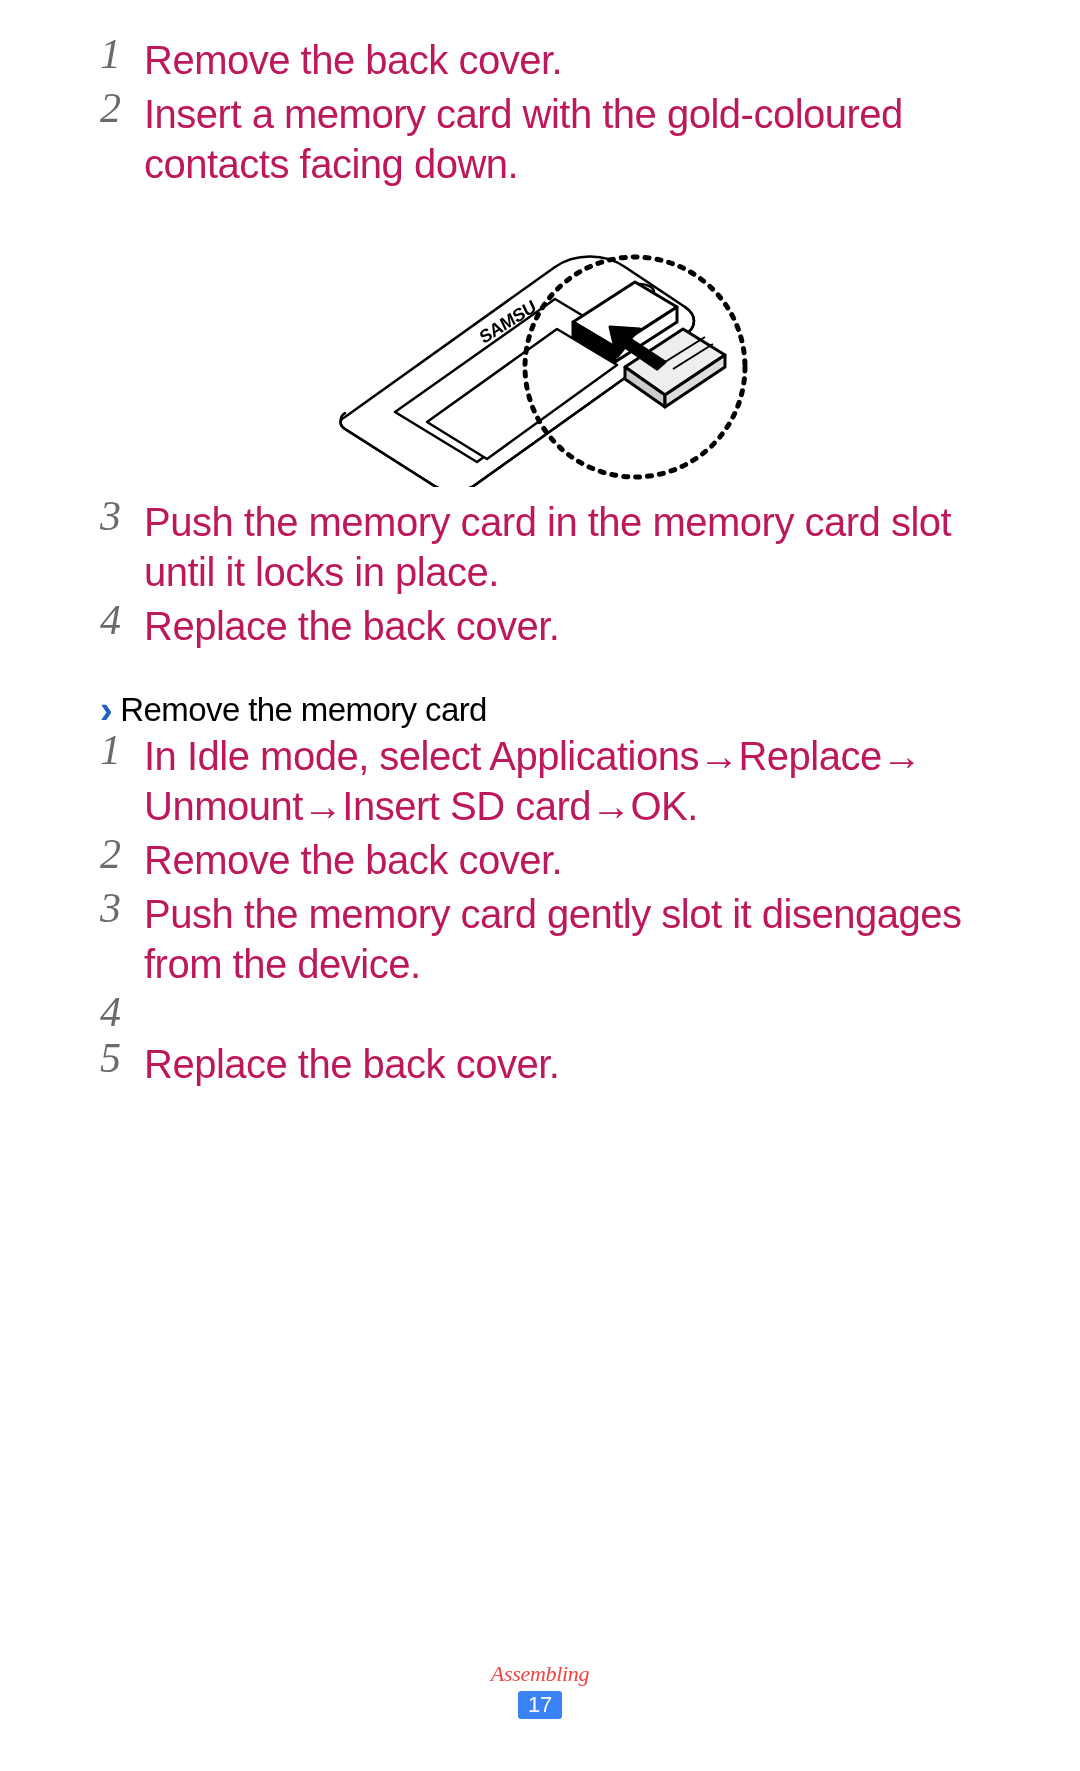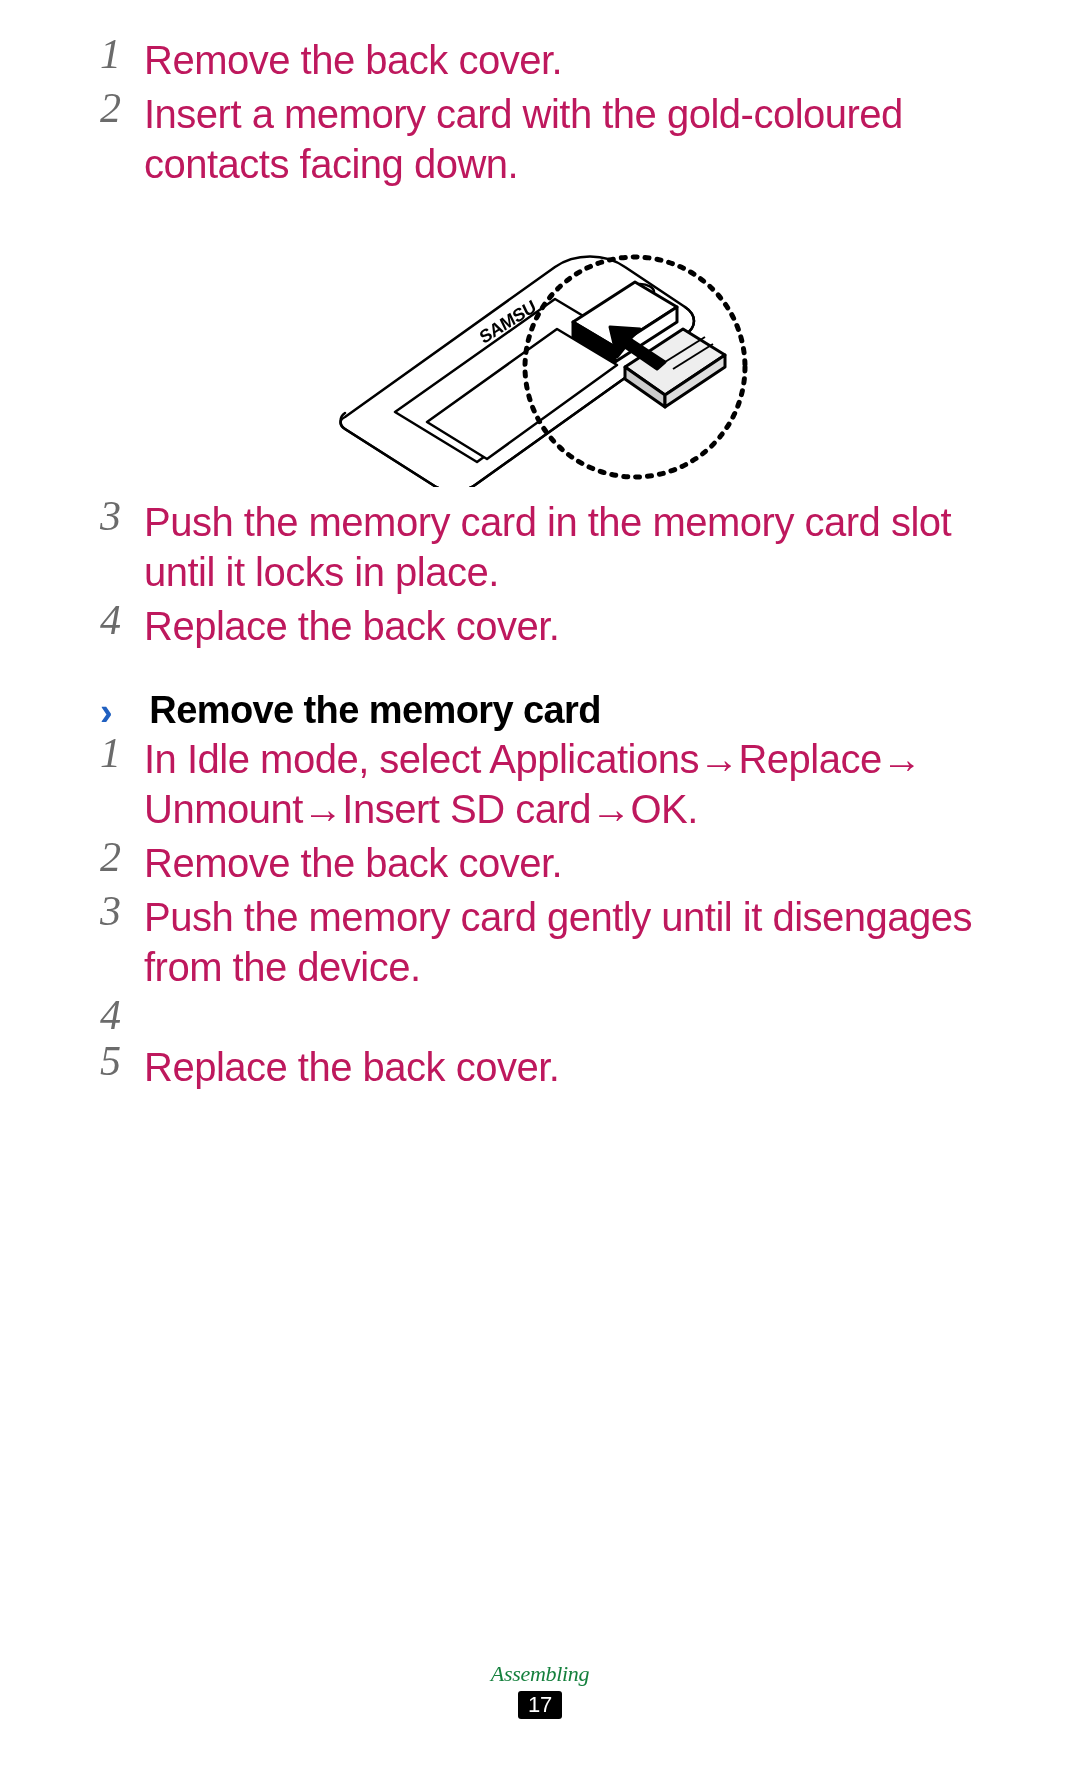--- a/index.html
+++ b/index.html
@@ -60,48 +60,47 @@
   .chev {
     color: #2060c0;
     font-size: 38px;
     font-weight: 700;
     margin-right: 8px;
     line-height: 1;
     position: relative;
     top: 2px;
   }
   .section-title {
-    font-size: 38px;
-    font-weight: 700;
+    font-size: 33px;
+    font-weight: 400;
     letter-spacing: -0.6px;
-    margin-left: 29px;
   }
   .section-body {
     font-size: 32px;
     line-height: 1.25;
     margin: 0 0 14px 0;
     letter-spacing: -0.5px;
   }
   .footer {
     position: absolute;
     left: 0;
     right: 0;
     bottom: 52px;
     text-align: center;
   }
   .footer-label {
     font-style: italic;
     font-size: 22px;
-    color: #15803d;
+    color: #ef4444;
     font-family: Georgia, "Times New Roman", serif;
   }
   .footer-num {
     display: inline-block;
     margin-top: 4px;
-    background: #000000;
+    background: #3b82f6;
     color: #fff;
     font-size: 22px;
     padding: 0 10px 1px 10px;
     border-radius: 3px;
     line-height: 1.25;
     font-family: Arial, sans-serif;
   }
   .arrow {
     display: inline-block;
   }
@@ -182,21 +181,21 @@
     </div>
   </div>
 
   <div class="step">
     <div class="step-num">2</div>
     <div class="step-text">Remove the back cover.</div>
   </div>
 
   <div class="step">
     <div class="step-num">3</div>
-    <div class="step-text">Push the memory card gently until it disengages from the device.</div>
+    <div class="step-text">Push the memory card gently slot it disengages from the device.</div>
   </div>
 
   <div class="step">
     <div class="step-num">4</div>
   </div>
 
   <div class="step">
     <div class="step-num">5</div>
     <div class="step-text">Replace the back cover.</div>
   </div>

